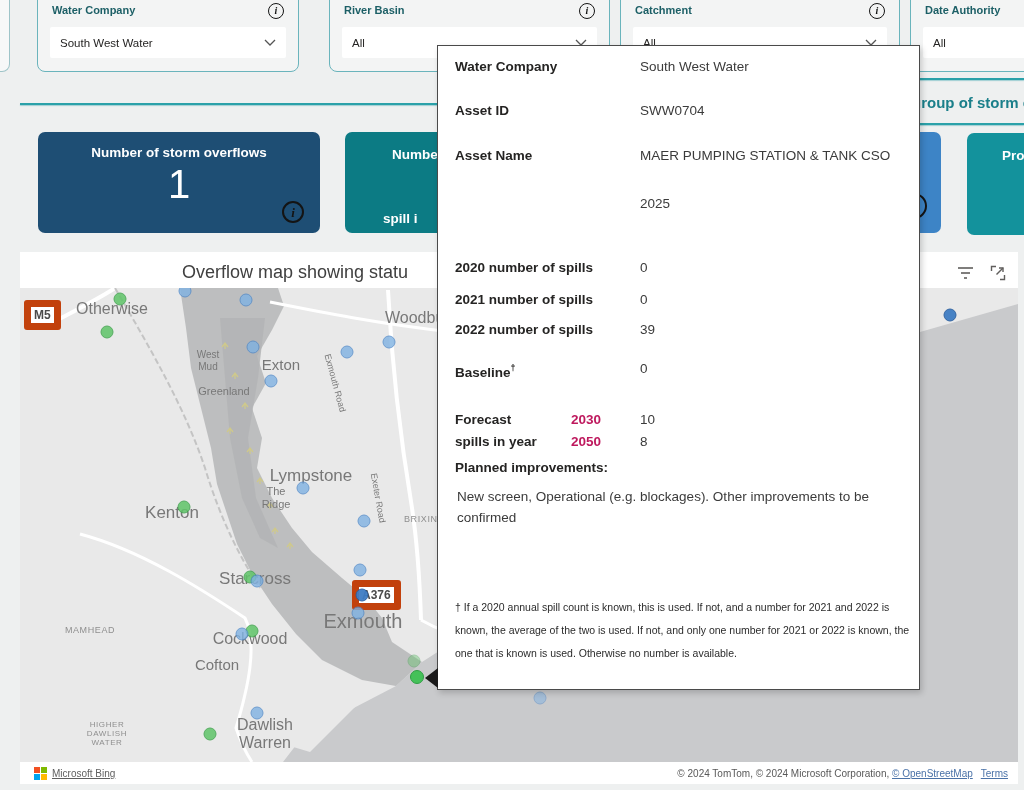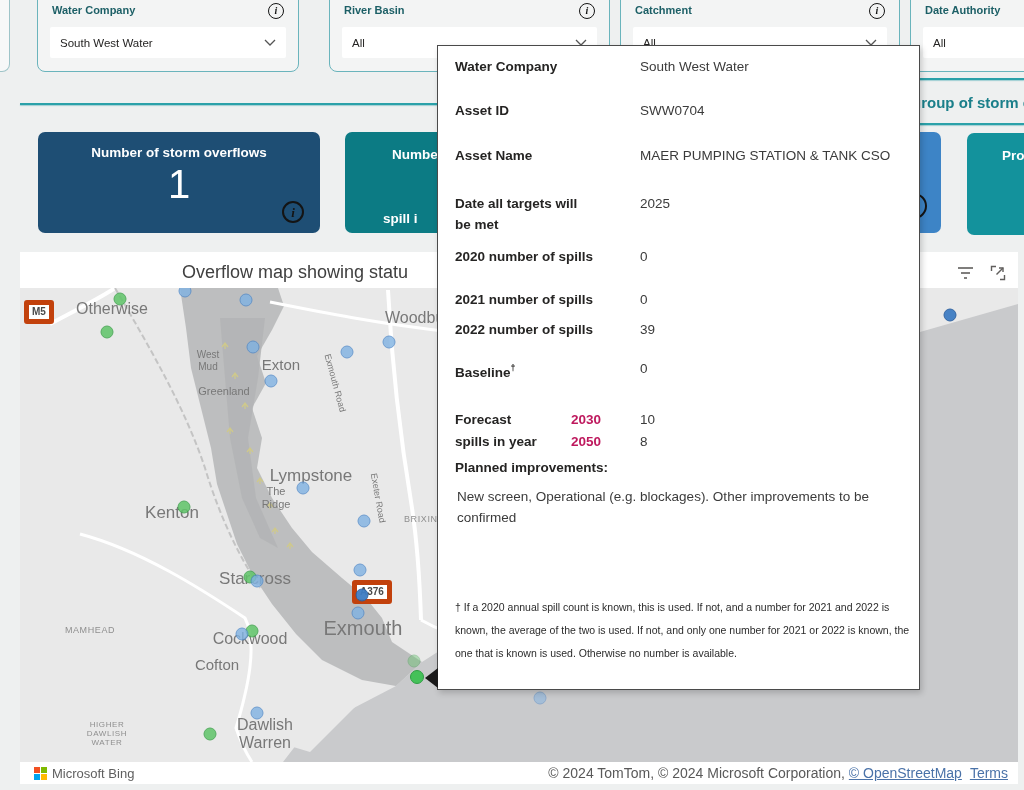--- a/index.html
+++ b/index.html
@@ -43,37 +43,37 @@
   .kpi-4 .frag-1 { left:35px; top:15px; }
 
   
   .map-panel { position:absolute; left:20px; top:252px; width:998px; height:532px; background:#ffffff; z-index:0; }
   .map-title { position:absolute; left:162px; top:10px; font-size:18px; color:#404040; white-space:nowrap; }
   .visual-icons { position:absolute; right:12px; top:13px; display:flex; gap:16px; }
   .map { position:absolute; left:0; top:36px; width:998px; height:474px; background:#e9e9e9; overflow:hidden; }
   .map-geo { position:absolute; left:0; top:0; }
   .map-label { position:absolute; color:#787878; white-space:pre-line; text-align:center; line-height:1.15; z-index:3; }
   .map-label.caps { color:#8f8f8f; letter-spacing:.6px; }
-  .shield { position:absolute; background:#fff; border:5px solid #c2410c; border-radius:3px;
-    font-size:10px; font-weight:bold; color:#4a4a4a; padding:1px 3px; z-index:3; line-height:1.2; }
+  .shield { position:absolute; background:#fff; border:7px solid #c2410c; border-radius:3px;
+    font-size:12px; font-weight:bold; color:#4a4a4a; padding:1px 3px; z-index:3; line-height:1.2; }
   .dot { position:absolute; width:13px; height:13px; border-radius:50%; border:1.5px solid; z-index:4;
     transform:translate(-50%,-50%); }
   .dot--blue        { background:#7fb2e2; border-color:#5189c8; opacity:.8; }
   .dot--blue-dark   { background:#3f7dc4; border-color:#2b5f9e; opacity:.95; }
   .dot--blue-faded  { background:#7fb2e2; border-color:#5189c8; opacity:.5; }
   .dot--green       { background:#5fc468; border-color:#3da04b; opacity:.85; }
   .dot--green-bright{ background:#44c159; border-color:#2f9e44; opacity:1; width:14px; height:14px; }
   .dot--green-faded { background:#5fc468; border-color:#3da04b; opacity:.4; }
   .map-footer { position:absolute; left:0; top:510px; width:998px; height:22px; background:#ffffff;
     display:flex; align-items:center; justify-content:space-between; padding:0 10px 0 14px; z-index:5; }
   .bing-logo { display:flex; align-items:center; gap:5px; }
   .ms-squares { display:grid; grid-template-columns:6px 6px; grid-template-rows:6px 6px; gap:1px; }
   .ms-squares i { display:block; }
-  .bing-text { font-size:13px; color:#5f5f5f; }
-  .attr { font-size:14px; color:#595959; white-space:nowrap;text-align:right; }
+  .bing-text { font-size:10px; color:#5f5f5f;text-decoration:underline; }
+  .attr { font-size:10px; color:#595959; white-space:nowrap;text-align:right; }
   .attr a { color:#4a72a8; text-decoration:underline; cursor:pointer; }
   .attr .gap { display:inline-block; width:8px; }
 
   
   .tooltip { position:absolute; left:437px; top:45px; width:483px; height:645px; background:#ffffff;
     border:1px solid #4a4a4a; z-index:50; box-shadow:2px 3px 6px rgba(0,0,0,.18); }
   .tt-pointer { position:absolute; left:-13px; top:622px; width:0; height:0;
     border-top:10px solid transparent; border-bottom:10px solid transparent; border-right:13px solid #1a1a1a; }
   .tt-row { position:absolute; left:17px; right:12px; font-size:13.5px; color:#3b3b3b; line-height:21px; }
   .tt-label { display:inline-block; width:166px; font-weight:bold; color:#252423; white-space:pre-line; vertical-align:top; }
@@ -213,21 +213,21 @@
           <div class="map-label" style="left: 261px; top: 77px; font-size: 15px; transform: translate(-50%, -50%);">Exton</div>
           <div class="map-label" style="left: 204px; top: 103px; font-size: 11px; transform: translate(-50%, -50%);">Greenland</div>
           <div class="map-label" style="left: 315px; top: 95px; font-size: 9px; transform: translate(-50%, -50%) rotate(75deg);">Exmouth Road</div>
           <div class="map-label" style="left: 291px; top: 188px; font-size: 17px; transform: translate(-50%, -50%);">Lympstone</div>
           <div class="map-label" style="left: 256px; top: 210px; font-size: 11px; transform: translate(-50%, -50%);">The
 Ridge</div>
           <div class="map-label" style="left: 152px; top: 225px; font-size: 17px; transform: translate(-50%, -50%);">Kenton</div>
           <div class="map-label" style="left: 358px; top: 210px; font-size: 9px; transform: translate(-50%, -50%) rotate(80deg);">Exeter Road</div>
           <div class="map-label caps" style="left: 384px; top: 231px; font-size: 9px; transform: translate(0px, -50%);">BRIXING</div>
           <div class="map-label" style="left: 235px; top: 291px; font-size: 17px; transform: translate(-50%, -50%);">Starcross</div>
-          <div class="map-label" style="left: 343px; top: 333px; font-size: 20px; transform: translate(-50%, -50%); margin-top: 7px;">Exmouth</div>
+          <div class="map-label" style="left: 343px; top: 333px; font-size: 20px; transform: translate(-50%, -50%);">Exmouth</div>
           <div class="map-label caps" style="left: 70px; top: 342px; font-size: 9px; transform: translate(-50%, -50%);">MAMHEAD</div>
           <div class="map-label" style="left: 230px; top: 351px; font-size: 16px; transform: translate(-50%, -50%);">Cockwood</div>
           <div class="map-label" style="left: 197px; top: 377px; font-size: 15px; transform: translate(-50%, -50%);">Cofton</div>
           <div class="map-label" style="left: 245px; top: 446px; font-size: 16px; transform: translate(-50%, -50%);">Dawlish
 Warren</div>
           <div class="map-label caps" style="left: 87px; top: 446px; font-size: 8px; transform: translate(-50%, -50%);">HIGHER
 DAWLISH
 WATER</div>
         </div>
       <div id="map-shields">
@@ -277,23 +277,22 @@
       </div>
     </div>
   </div>
 
   <div class="tooltip">
     <div class="tt-pointer"></div>
 
     <div class="tt-row" style="top:10px"><span class="tt-label">Water Company</span><span class="tt-value">South West Water</span></div>
     <div class="tt-row" style="top:54px"><span class="tt-label">Asset ID</span><span class="tt-value">SWW0704</span></div>
     <div class="tt-row" style="top:99px"><span class="tt-label">Asset Name</span><span class="tt-value">MAER PUMPING STATION &amp; TANK CSO</span></div>
-    <div class="tt-row" style="top:147px"><span class="tt-label">Date all targets will
-be met</span><span class="tt-value">2025</span></div>
-    <div class="tt-row" style="top:200px"><span class="tt-label">2020 number of spills</span><span class="tt-value">0</span></div>
+    <div class="tt-row" style="top:147px"><span class="tt-value">2025</span></div>
+    <div class="tt-row" style="top:211px"><span class="tt-label">2020 number of spills</span><span class="tt-value">0</span></div>
     <div class="tt-row" style="top:243px"><span class="tt-label">2021 number of spills</span><span class="tt-value">0</span></div>
     <div class="tt-row" style="top:273px"><span class="tt-label">2022 number of spills</span><span class="tt-value">39</span></div>
 
     <div class="tt-row" style="top:312px">
       <span class="tt-label"><span>Baseline</span><sup>†</sup></span>
       <span class="tt-value">0</span>
     </div>
 
     <div class="tt-row" style="top:363px">
       <span class="tt-label" style="width:98px">Forecast</span>

